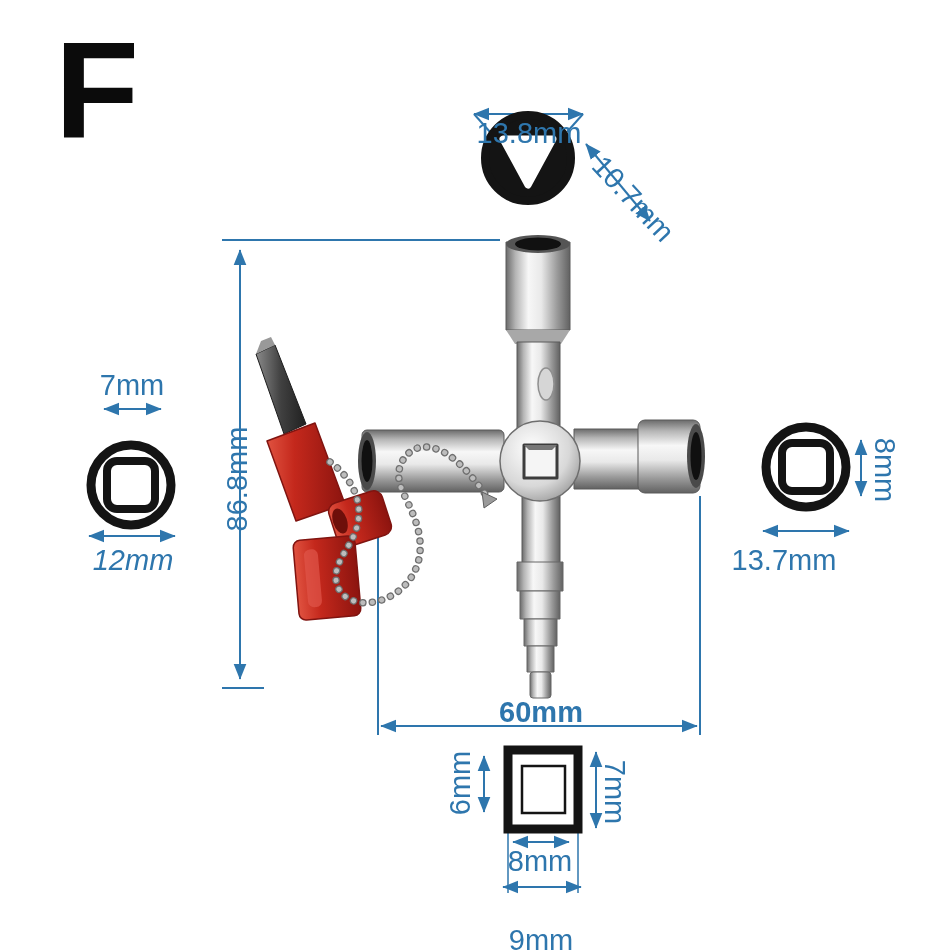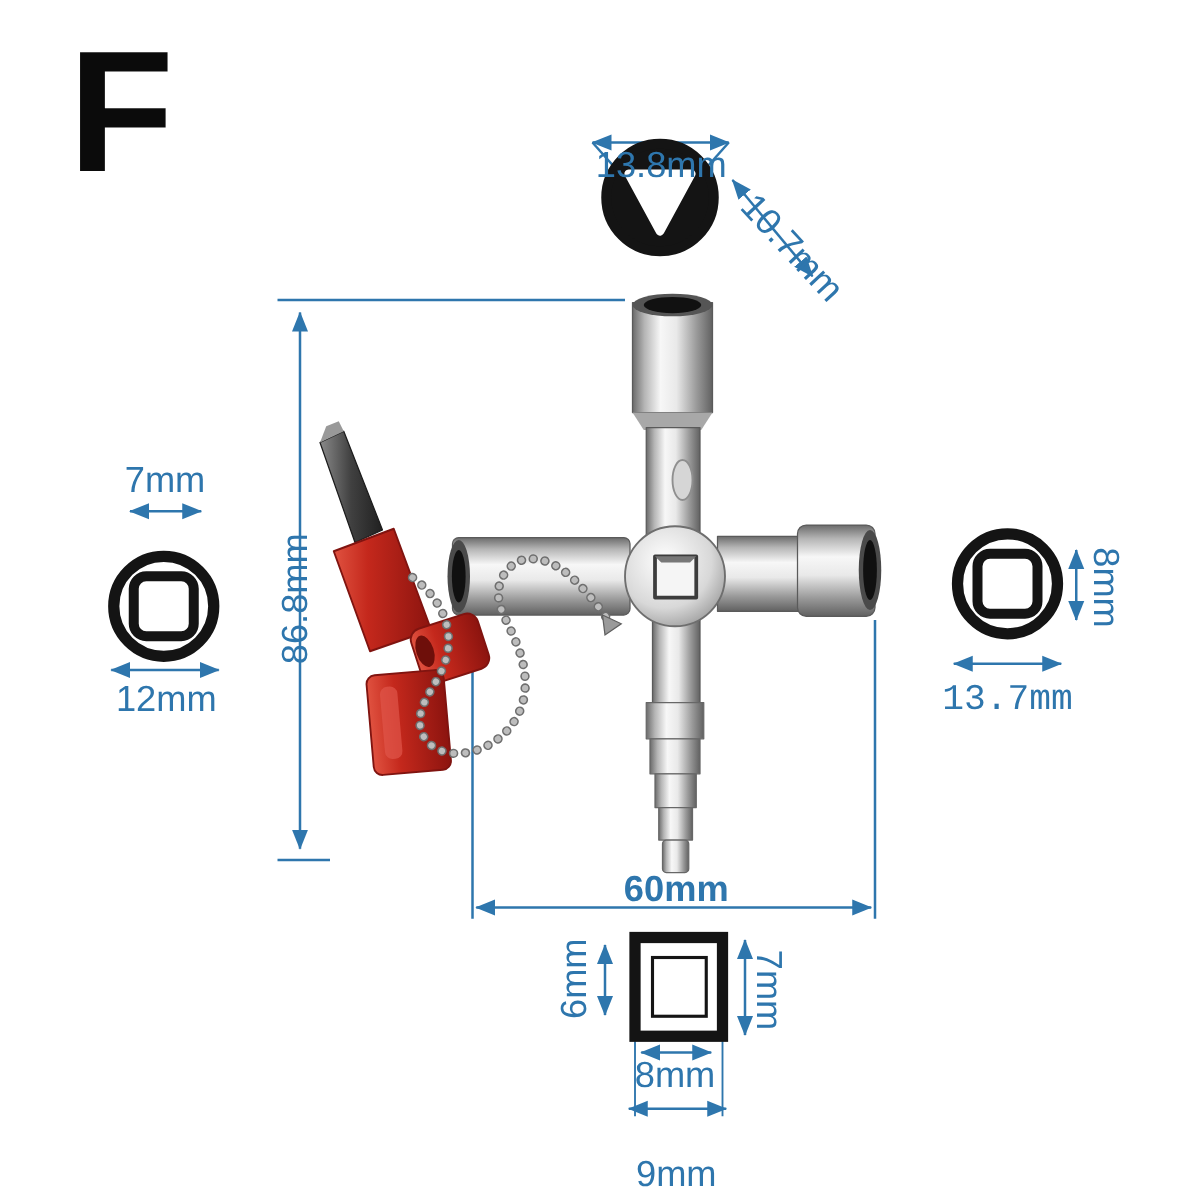--- a/index.html
+++ b/index.html
@@ -172,27 +172,27 @@
   </svg>
 
   <div class="variant" style="left:97px; top:90px;">F</div>
 
   <div class="lbl" style="left:529px; top:87px;margin-top:46px;">13.8mm</div>
 
   <div class="lbl r47" style="left:633px; top:199px;">10.7mm</div>
 
   <div class="lbl" style="left:132px; top:385px;">7mm</div>
 
-  <div class="lbl" style="left:133px; top:560px;">12mm</div>
+  <div class="lbl" style="left:133px; top:560px;font-style:italic;">12mm</div>
 
   <div class="lbl rm90" style="left:237px; top:479px;">86.8mm</div>
 
   <div class="lbl r90" style="left:884px; top:470px;">8mm</div>
 
-  <div class="lbl" style="left:806px; top:560px;font-family:Liberation Mono, monospace;">13.7mm</div>
+  <div class="lbl" style="left:784px; top:560px;">13.7mm</div>
 
   <div class="lbl" style="left:541px; top:712px;font-weight:bold;">60mm</div>
 
   <div class="lbl rm90" style="left:460px; top:783px;">6mm</div>
 
   <div class="lbl r90" style="left:614px; top:792px;">7mm</div>
 
   <div class="lbl" style="left:540px; top:861px;">8mm</div>
 
   <div class="lbl" style="left:541px; top:912px;margin-top:28px;">9mm</div>

